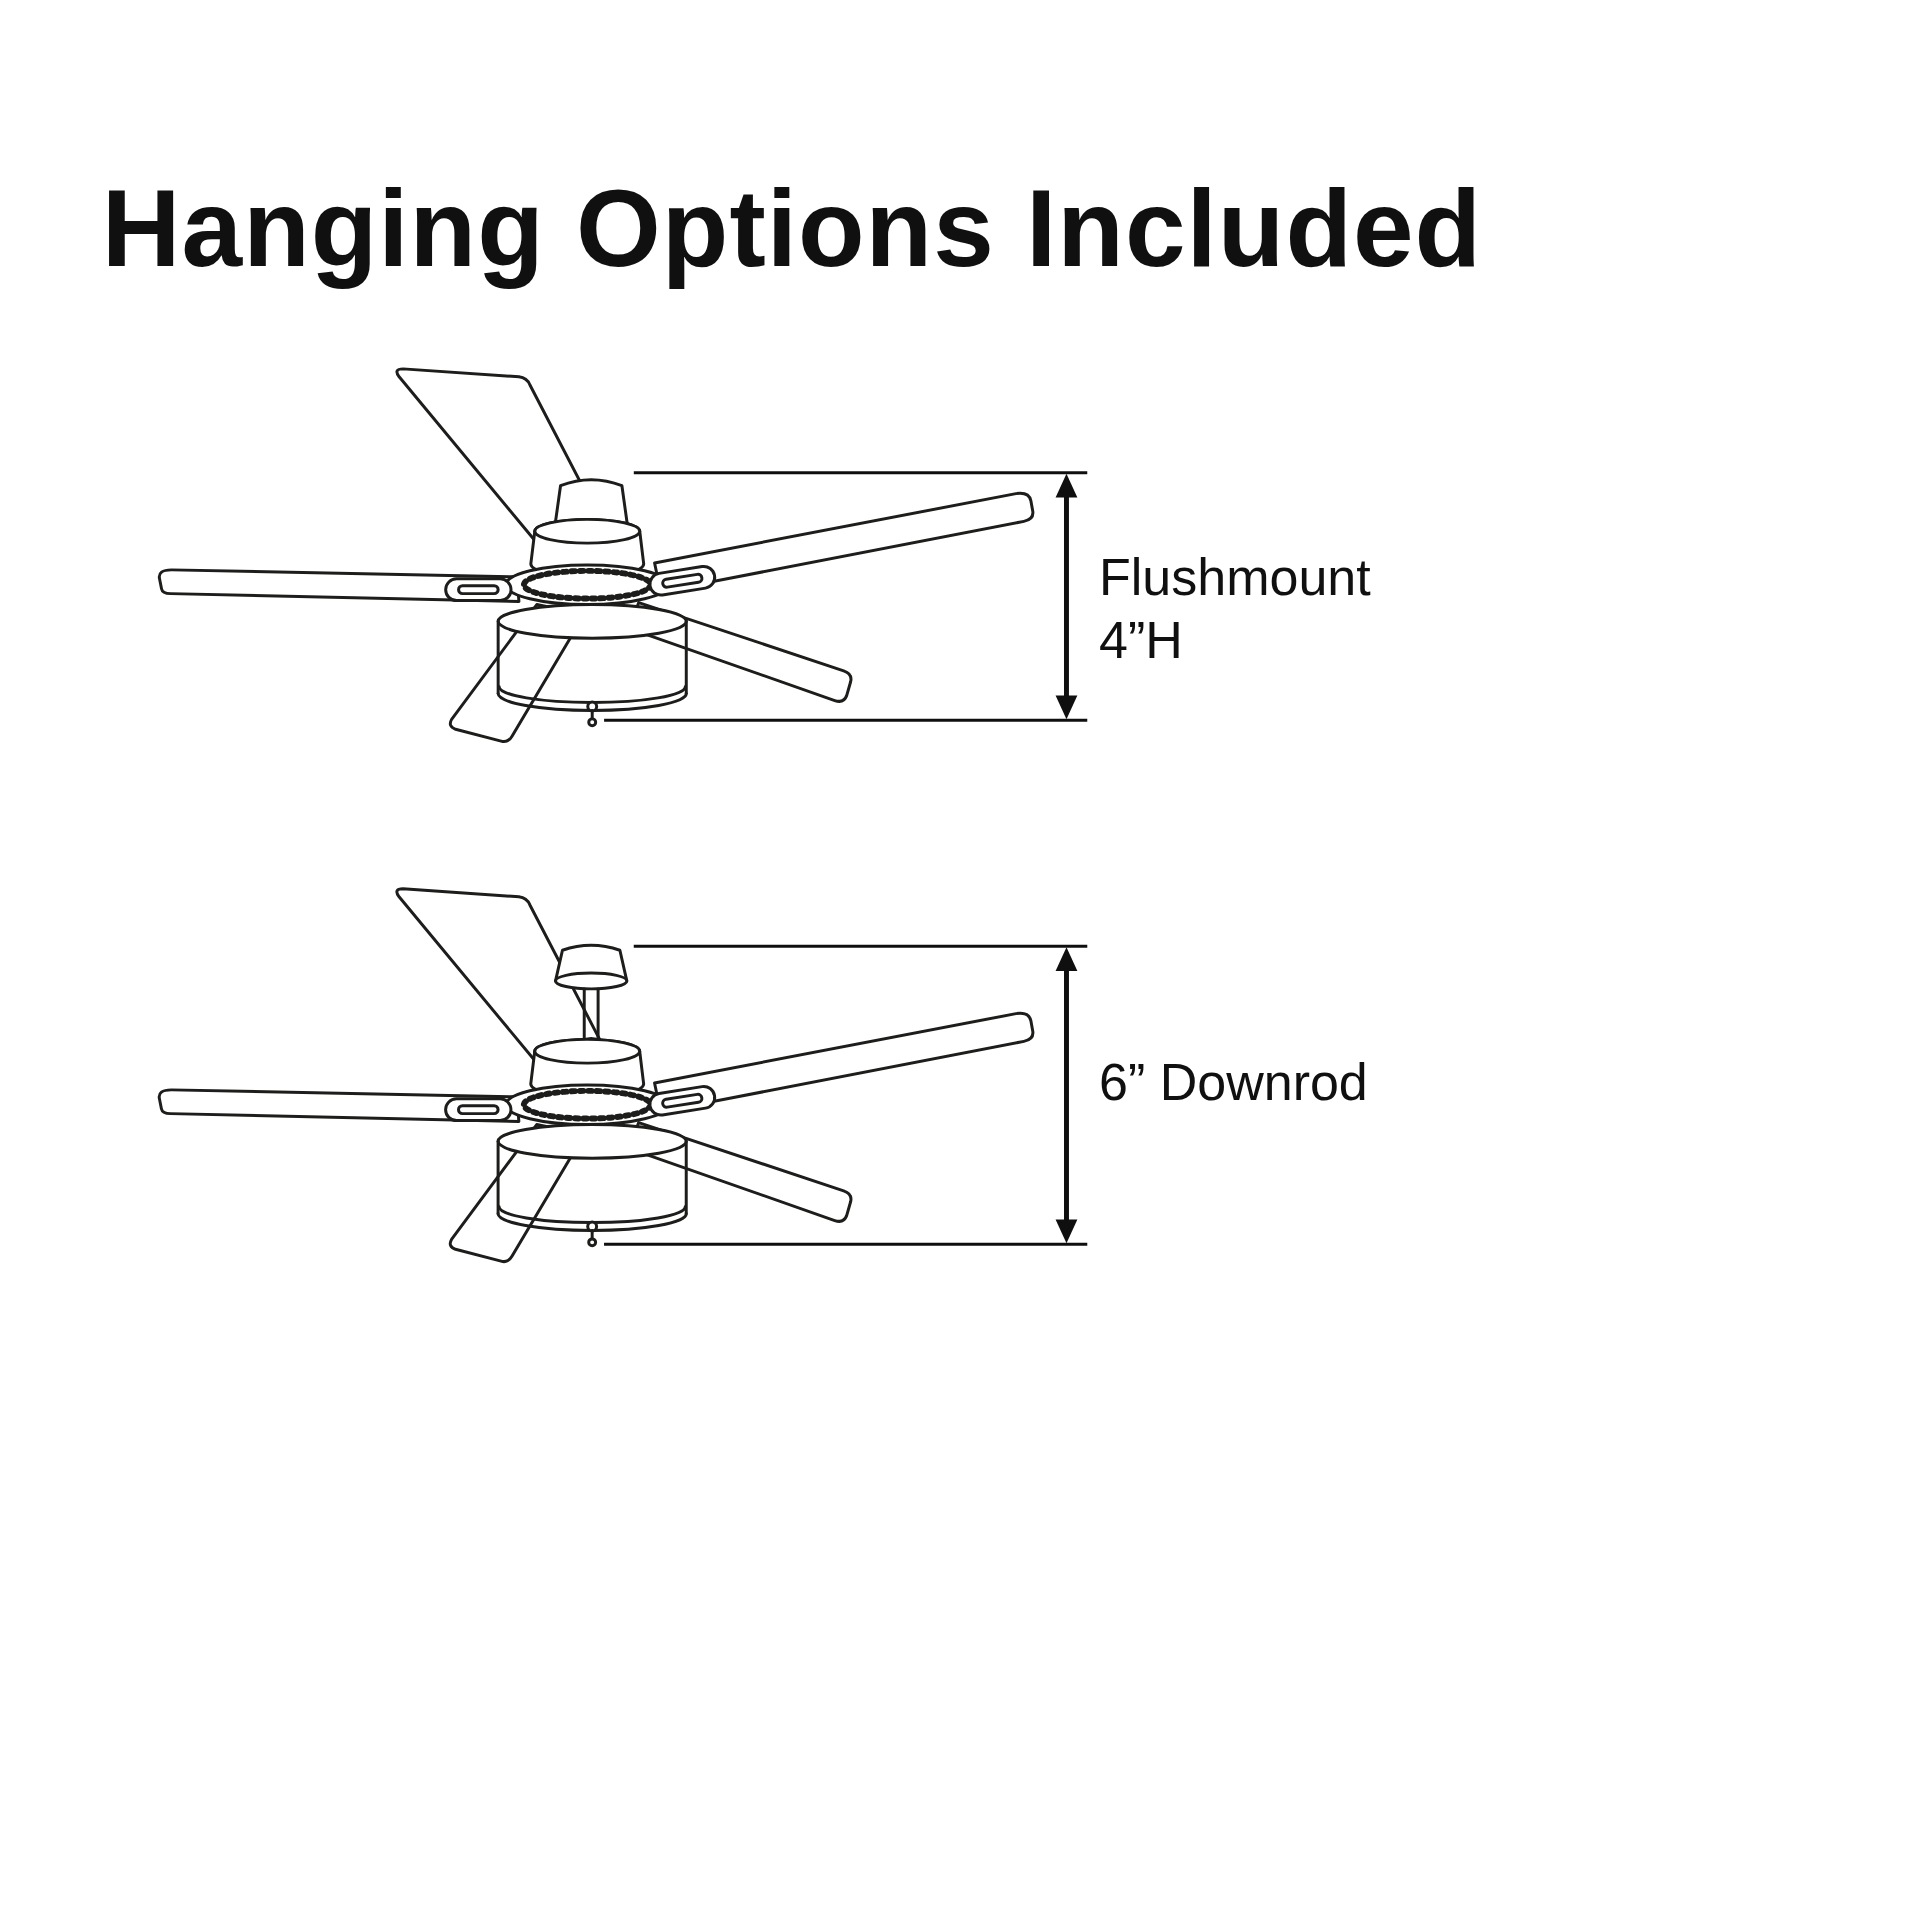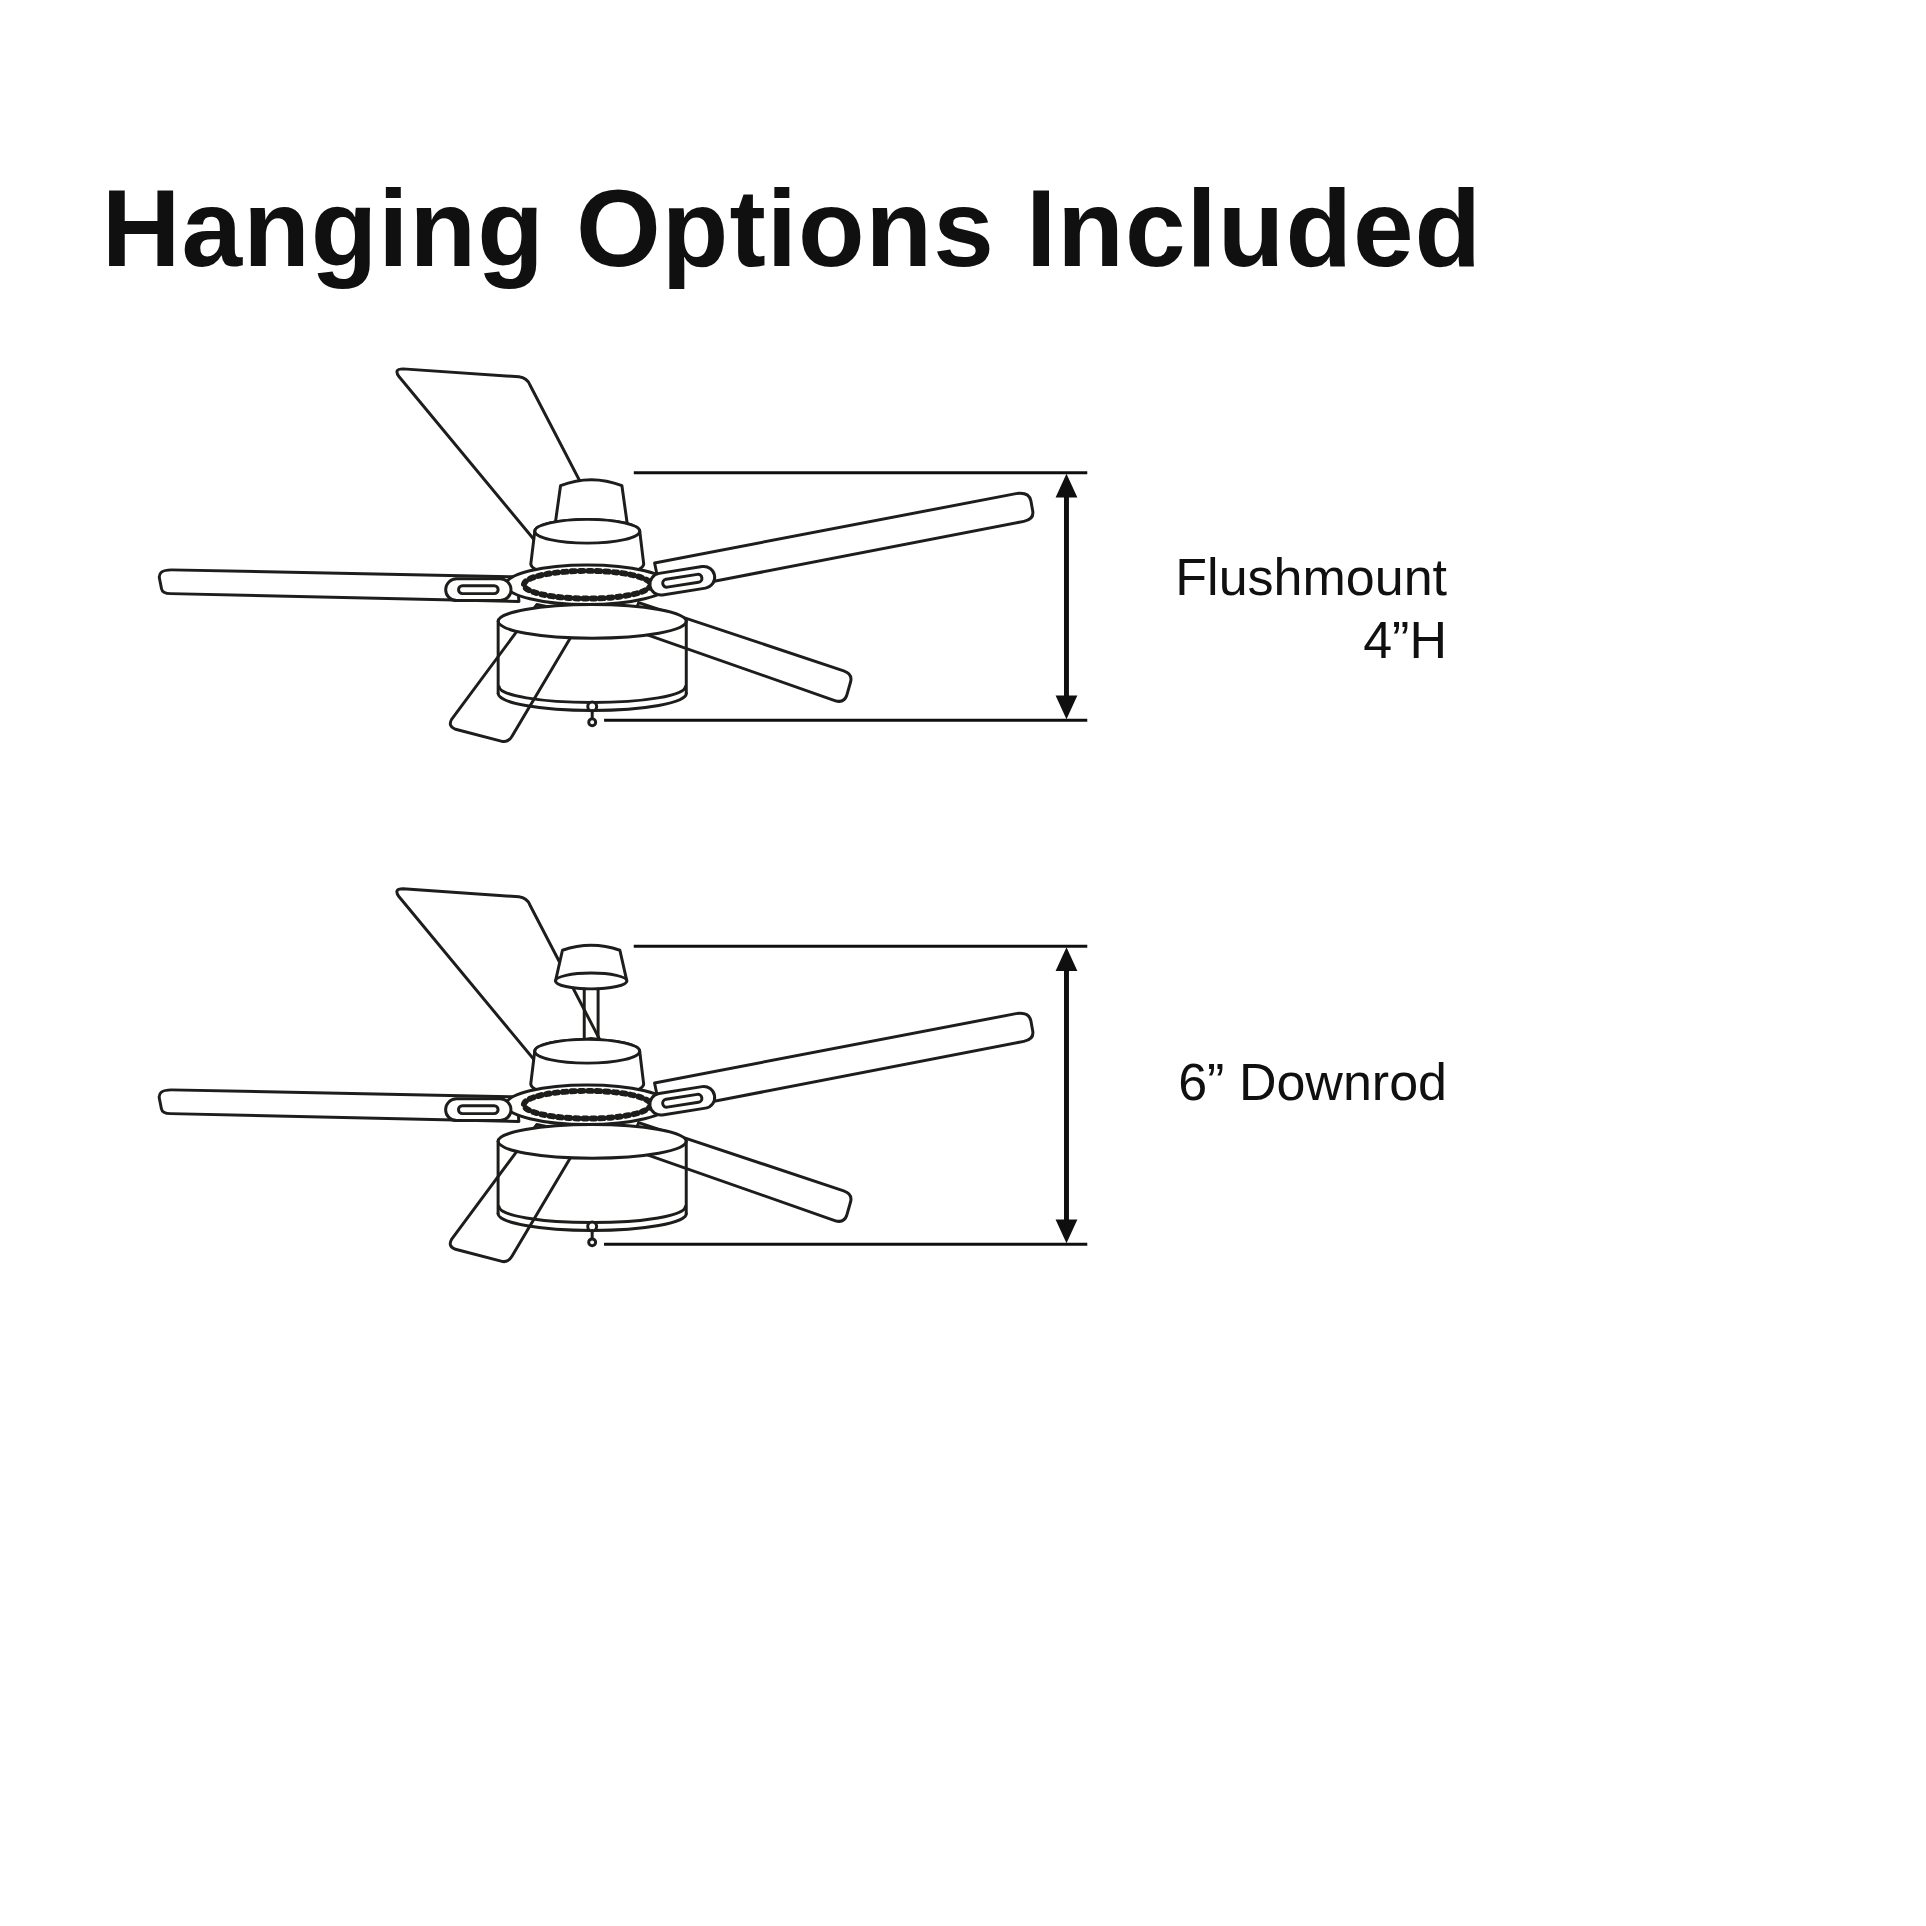--- a/index.html
+++ b/index.html
@@ -28,21 +28,21 @@
   }
   .fan-svg {
     position: absolute;
     left: 0;
     display: block;
   }
   .dim-label {
     position: absolute;
     left: 1099px;
     width: 348px;
-    text-align: right;
+    text-align: left;
     font-size: 52px;
     line-height: 1.22;
     font-weight: 400;
     color: #101010;
   }
 </style>
 </head>
 <body>
 
 <div class="canvas">

